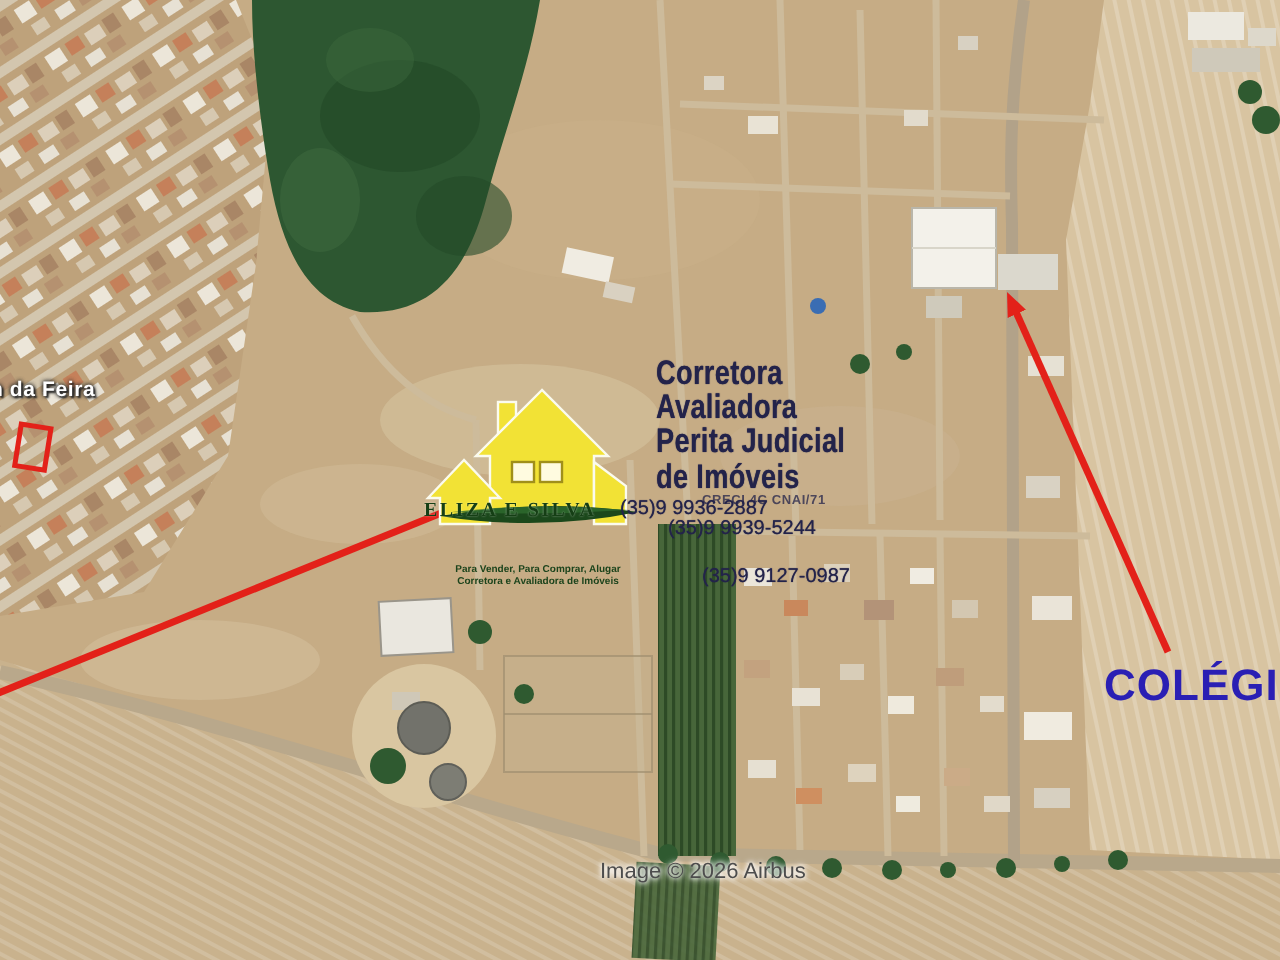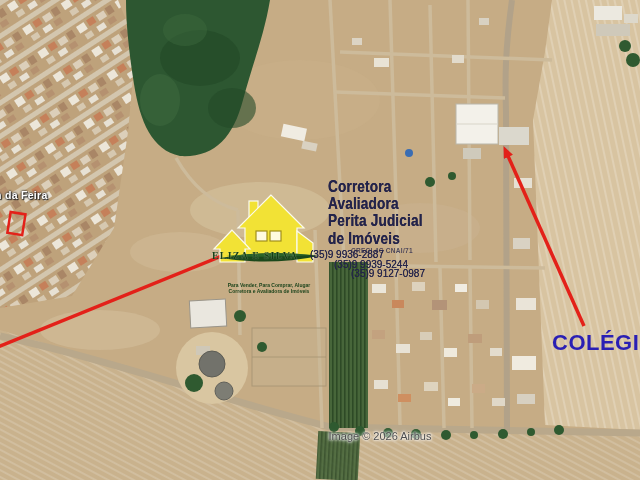--- a/index.html
+++ b/index.html
@@ -9,38 +9,38 @@
   .layer{position:absolute;left:0;top:0;}
   
   .advert-block{position:absolute;left:328px;top:178px;z-index:4;color:#23234a;
     font-weight:bold;font-size:17px;line-height:17.2px;transform:scaleX(.8);
     transform-origin:left top;letter-spacing:.2px;
     text-shadow:0 0 .6px rgba(35,35,74,.9);}
   .creci{position:absolute;left:351px;top:247px;z-index:4;color:#23234a;
     font-size:6.5px;font-weight:bold;opacity:.75;letter-spacing:.3px;}
   .phone{position:absolute;z-index:4;color:#23234a;font-weight:normal;
     font-size:10px;line-height:10px;text-shadow:0 0 .5px rgba(35,35,74,.9);}
-  .phone1{left:310px;top:250px}.phone2{left:334px;top:260px}.phone3{left:351px;top:269px}
+  .phone1{left:310px;top:250px}.phone2{left:334px;top:260px}.phone3{left:351px;top:284px}
   
   .logo{position:absolute;left:212px;top:192px;width:114px;height:104px;z-index:3;}
   .logo-name{position:absolute;left:0;top:58px;width:114px;text-align:left;
     font-family:"Liberation Serif","DejaVu Serif",serif;font-weight:bold;
     font-size:10px;letter-spacing:1.2px;color:#153f15;white-space:nowrap;
     text-shadow:0 0 1px rgba(255,255,255,.55);}
   .logo-tag{position:absolute;left:0;width:114px;text-align:center;font-size:5px;
     color:#1c441c;white-space:nowrap;filter:blur(.3px);font-weight:bold;}
   .tag1{top:90px}.tag2{top:96px}
   
   .place-label{position:absolute;left:-5px;top:189px;z-index:2;color:#fff;
     font-size:10.5px;font-weight:bold;letter-spacing:.3px;white-space:nowrap;
     text-shadow:0 0 2px #2b2b2b,0 0 2px #2b2b2b,1px 1px 1px #222;}
   .colegio{position:absolute;left:552px;top:330px;z-index:3;color:#2a1fb4;
     font-size:22px;font-weight:bold;letter-spacing:.5px;white-space:nowrap;}
   .attribution{position:absolute;left:300px;top:430px;width:160px;z-index:4;
-    text-align:center;font-size:11px;color:#4d4d4d;white-space:nowrap;
+    font-size:11px;color:#4d4d4d;white-space:nowrap;
     text-shadow:0 0 2px #fff,0 0 3px #fff,0 0 4px rgba(255,255,255,.8);}
 </style>
 </head>
 <body>
 
 <div id="stage">
 
   <svg class="layer" width="640" height="480" viewBox="0 0 640 480" style="z-index:1">
     <defs>
       <pattern id="urb" width="46" height="28" patternUnits="userSpaceOnUse" patternTransform="rotate(-33)">

